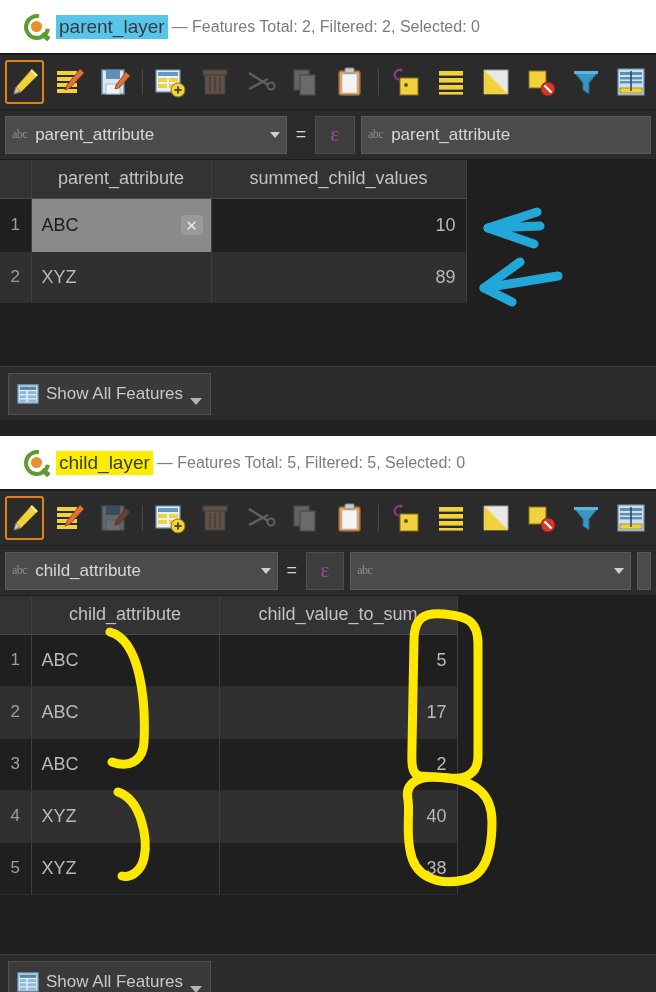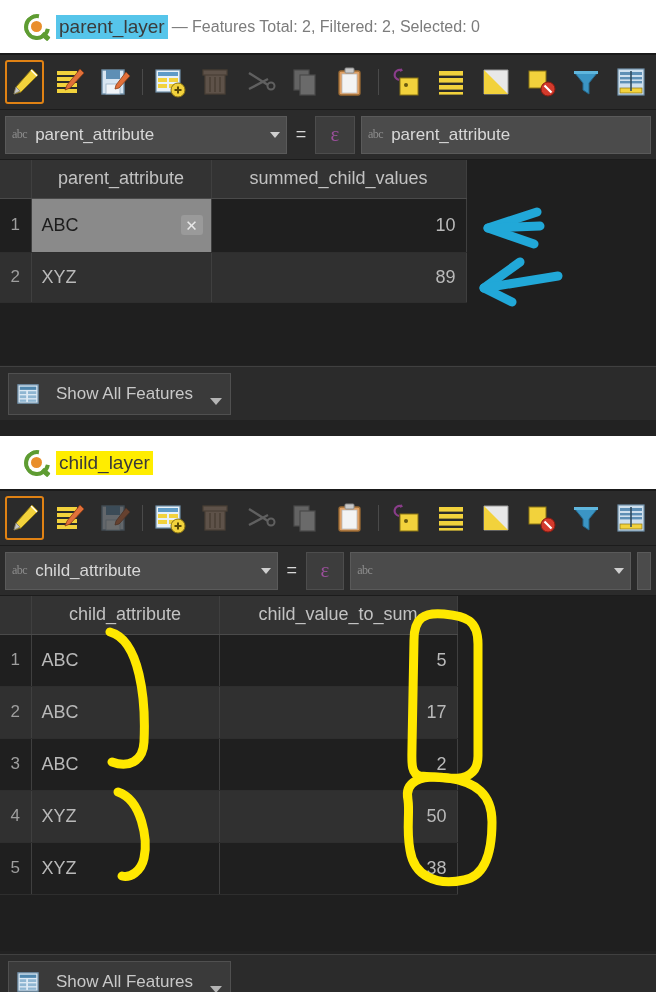--- a/index.html
+++ b/index.html
@@ -126,21 +126,21 @@
   }
 
   
   .footer {
     position: absolute; left: 0; width: 656px;
     background: #2b2b2b; border-top: 1px solid #404040;
     display: flex; align-items: center; padding-left: 8px;
   }
   .show-all-btn {
     height: 42px; background: #3a3a3a; border: 1px solid #505050;
-    display: flex; align-items: center; gap: 17px; padding: 0 8px;
+    display: flex; align-items: center; gap: 7px; padding: 0 8px;
   }
   .show-all-btn .lbl { font-size: 17px; color: #c8c8c8; }
   .sa-caret {
     width: 0; height: 0; border-left: 6px solid transparent;
     border-right: 6px solid transparent; border-top: 7px solid #b4b4b4;
     align-self: flex-end; margin-bottom: 9px;
   }
 
   
   #annotations {
@@ -352,20 +352,21 @@
 
 <div class="window" id="child-window">
 
   <div class="titlebar">
     <span class="qgis-logo">
       <span class="ring"></span>
         <span class="dot"></span>
         <span class="tail"></span>
     </span>
     <span class="title-layer hl-yellow">child_layer</span>
+    <span class="title-rest">— Features Total: 5, Filtered: 5, Selected: 0</span>
   </div>
 
   <div class="toolbar">
     <div class="tb-btn active">
       <svg class="tb-icon" viewBox="0 0 32 32">
         <path d="M23 3 L29 9 L12 26 L5 28 L7 21 Z" fill="#f2d23c" stroke="#8a7414" stroke-width="1"></path>
         <path d="M5 28 L7 21 L11 25 Z" fill="#c9c9c9" stroke="#777" stroke-width="0.7"></path>
         <path d="M22 4 L28 10" stroke="#fff" stroke-width="1.3"></path>
       </svg>
     </div>
@@ -512,21 +513,21 @@
           <td class="num">17</td>
         </tr>
         <tr class="odd" style="height:52px">
           <td class="rownum">3</td>
           <td class="txt">ABC</td>
           <td class="num">2</td>
         </tr>
         <tr class="even" style="height:52px">
           <td class="rownum">4</td>
           <td class="txt">XYZ</td>
-          <td class="num">50</td>
+          <td class="num">40</td>
         </tr>
         <tr class="odd" style="height:52px">
           <td class="rownum">5</td>
           <td class="txt">XYZ</td>
           <td class="num">38</td>
         </tr>
       </tbody>
     </table>
   </div>
 

